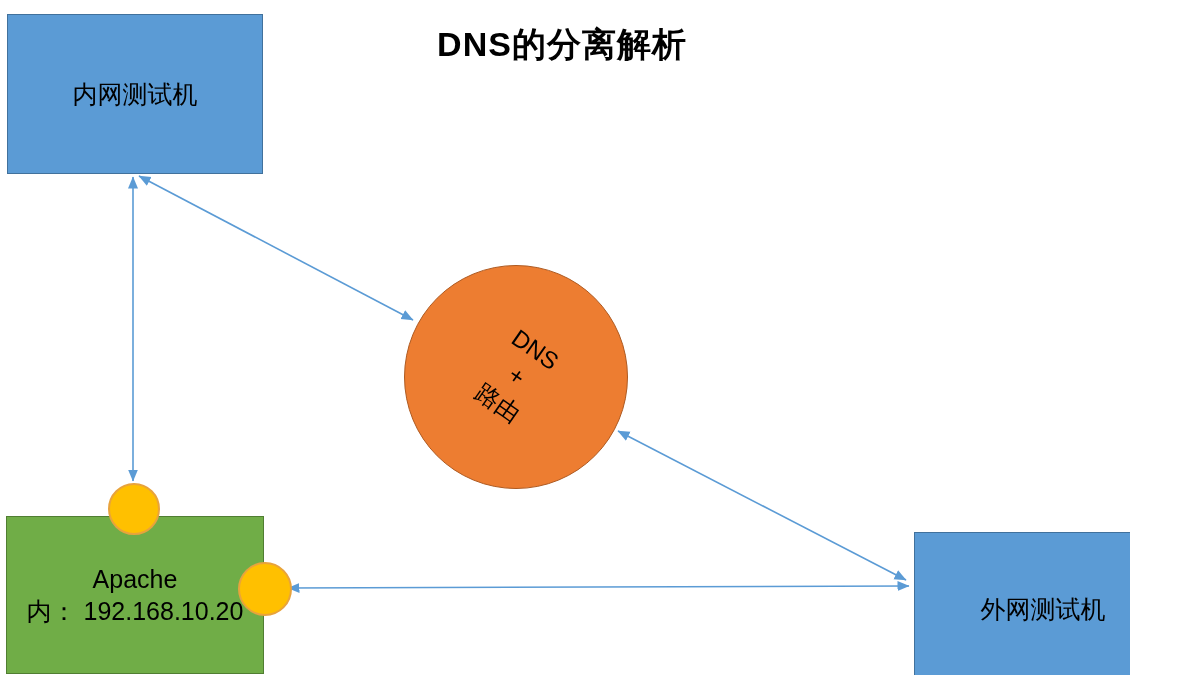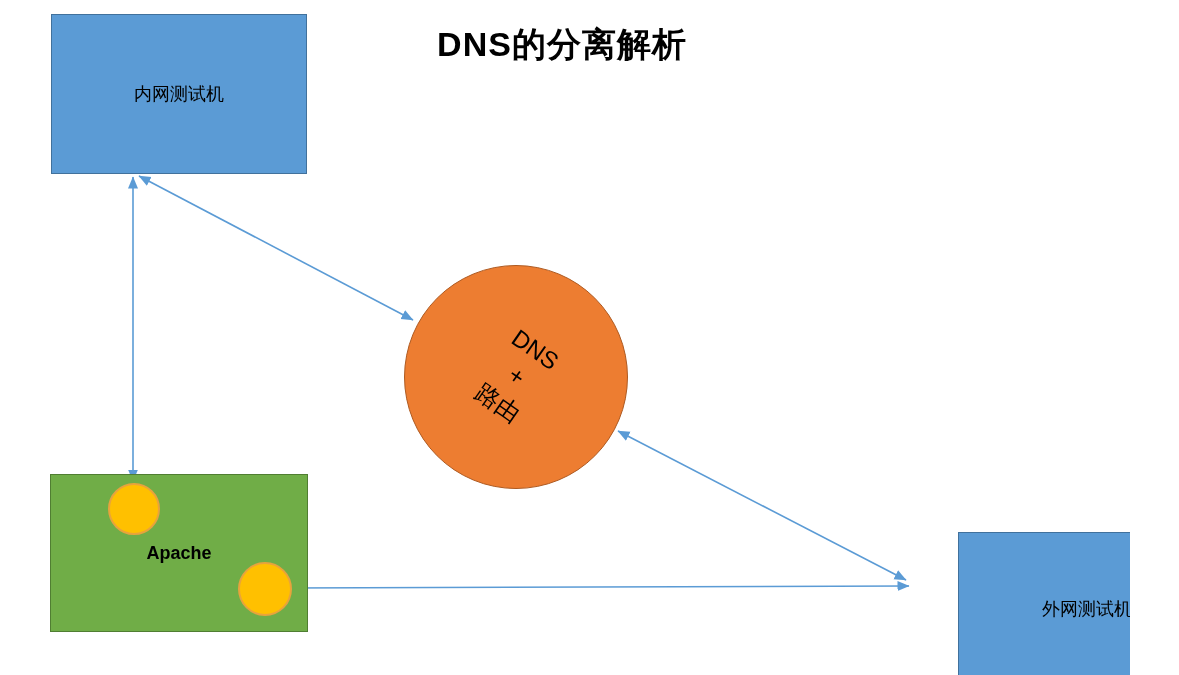--- a/index.html
+++ b/index.html
@@ -15,28 +15,28 @@
 
   .diagram-title{
     position:absolute;left:362px;top:22px;width:400px;
     text-align:center;font-size:34px;font-weight:700;color:#000;
     letter-spacing:1px;white-space:nowrap;
   }
 
   .node{
     position:absolute;display:flex;flex-direction:column;
     align-items:center;justify-content:center;
-    font-size:18px;line-height:31px;text-align:center;z-index:2;margin-left:44px;
+    font-size:25px;line-height:31px;text-align:center;z-index:2;
   }
   .node-blue{background:var(--node-blue);border:1.5px solid var(--node-blue-border);}
   .node-green{background:var(--server-green);border:1.5px solid var(--server-green-border);}
 
   .internal-client{left:7px;top:14px;width:254px;height:158px;}
   .external-client{left:914px;top:532px;width:256px;height:153px;}
-  .apache-server{left:6px;top:474px;width:256px;height:156px;line-height:32px;font-weight:bold;}
+  .apache-server{left:6px;top:516px;width:256px;height:156px;line-height:32px;}
 
   .dns-circle{
     position:absolute;left:404px;top:265px;width:222px;height:222px;
     background:var(--dns-orange);border:1.5px solid var(--dns-orange-border);
     border-radius:50%;display:flex;align-items:center;justify-content:center;z-index:2;
   }
   .dns-label{
     transform:rotate(35deg);font-size:24px;line-height:1.35;
     text-align:center;white-space:pre-line;color:#000;
   }
@@ -80,20 +80,21 @@
   </div>
 
   <div class="dns-circle">
     <div class="dns-label">DNS
 +
 路由</div>
   </div>
 
   <div class="node node-green apache-server">
     <span>Apache</span>
+    <span>内： 192.168.10.20</span>
   </div>
 
   <div class="port port-top"></div>
   <div class="port port-right"></div>
 
   <div class="node node-blue external-client">
     <span>外网测试机</span>
   </div>
 
 </div>

